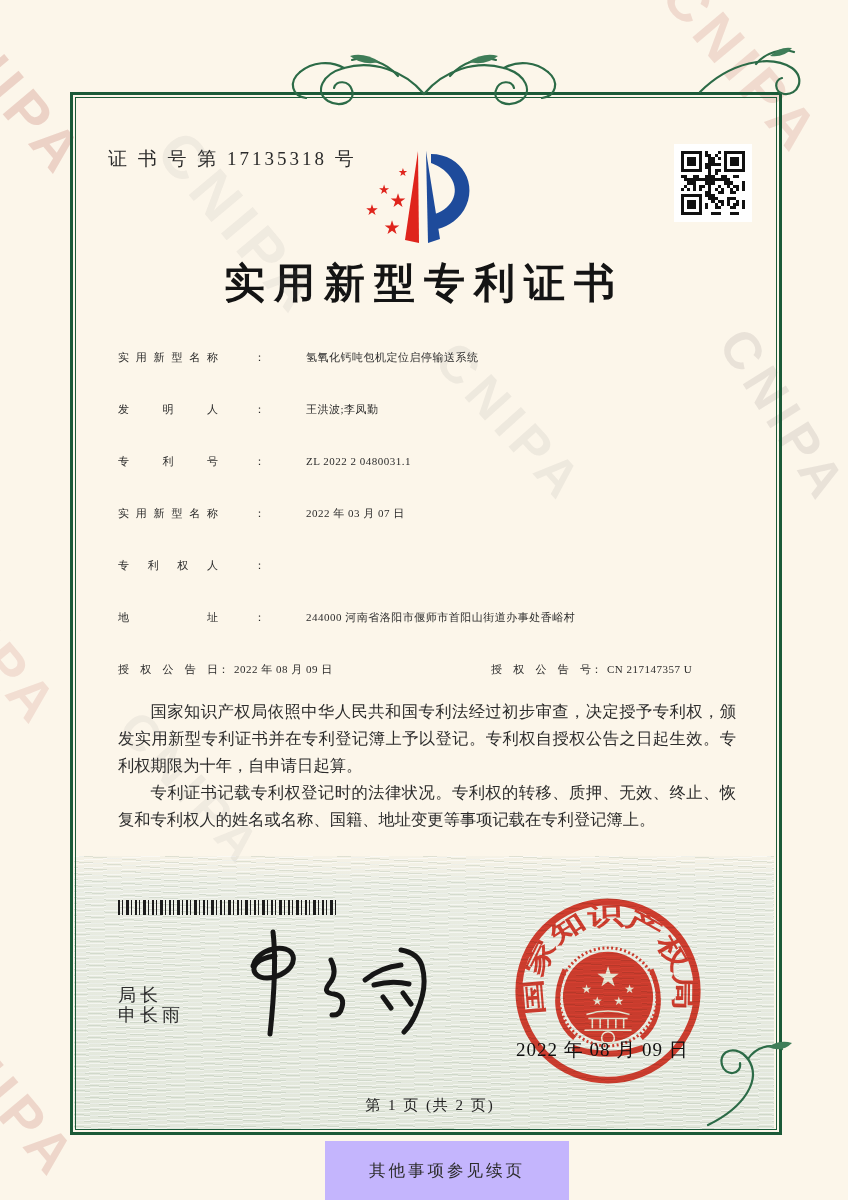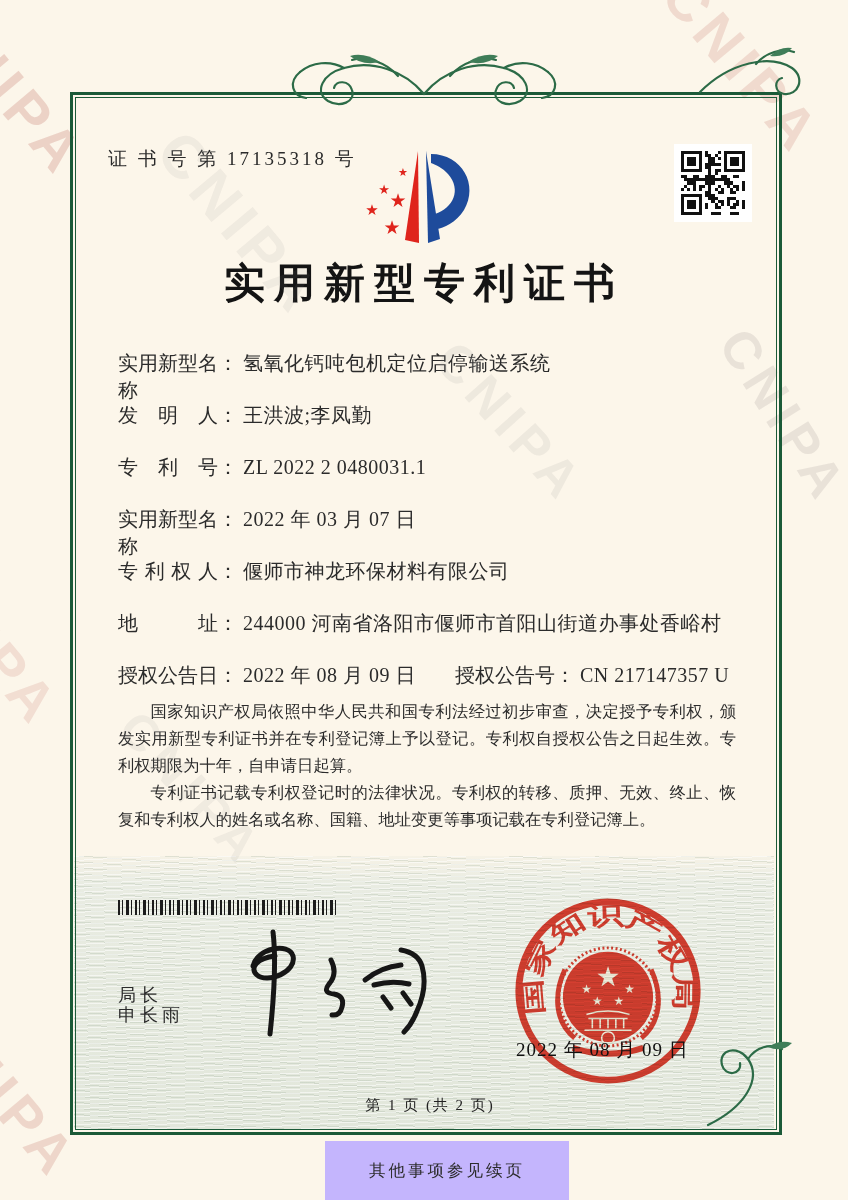--- a/index.html
+++ b/index.html
@@ -26,21 +26,21 @@
   .cert-no{position:absolute;left:108px;top:146px;font-size:19px;letter-spacing:3px;z-index:3;}
   .qr-box{position:absolute;left:674px;top:144px;width:78px;height:78px;background:#ffffff;
     display:flex;align-items:center;justify-content:center;z-index:3;}
   .logo{position:absolute;left:362px;top:142px;z-index:3;}
   .title{
     position:absolute;left:0;right:0;top:256px;text-align:center;
     font-size:41px;font-weight:bold;letter-spacing:9px;color:#141414;z-index:3;
   }
   
   .fields{position:absolute;left:118px;top:350px;width:625px;z-index:3;}
-  .row{display:flex;align-items:baseline;height:52px;font-size:20px;}
+  .row{display:flex;align-items:baseline;height:52px;font-size:11px;gap:36px;}
   .lbl{display:inline-block;width:100px;text-align:justify;text-align-last:justify;}
   .colon{margin-right:5px;}
   .val{letter-spacing:.5px;}
   .grant-group{display:flex;align-items:baseline;}
   .grant-first{width:337px;}
   
   .body-text{position:absolute;left:118px;top:698px;width:618px;z-index:3;}
   .body-text p{margin:0;font-size:16.3px;line-height:27px;text-indent:2em;text-align:justify;}
   
   .band{
@@ -285,21 +285,20 @@
       <span class="val">ZL 2022 2 0480031.1</span>
     </div>
     <div class="row">
       <span class="lbl">实用新型名称</span>
         <span class="colon">：</span>
       <span class="val">2022 年 03 月 07 日</span>
     </div>
     <div class="row">
       <span class="lbl">专利权人</span>
         <span class="colon">：</span>
-      <span class="val">偃师市神龙环保材料有限公司</span>
     </div>
     <div class="row">
       <span class="lbl">地址</span>
         <span class="colon">：</span>
       <span class="val">244000 河南省洛阳市偃师市首阳山街道办事处香峪村</span>
     </div>
     <div class="row">
       <span class="grant-group grant-first">
         <span class="lbl">授权公告日</span>
           <span class="colon">：</span>

